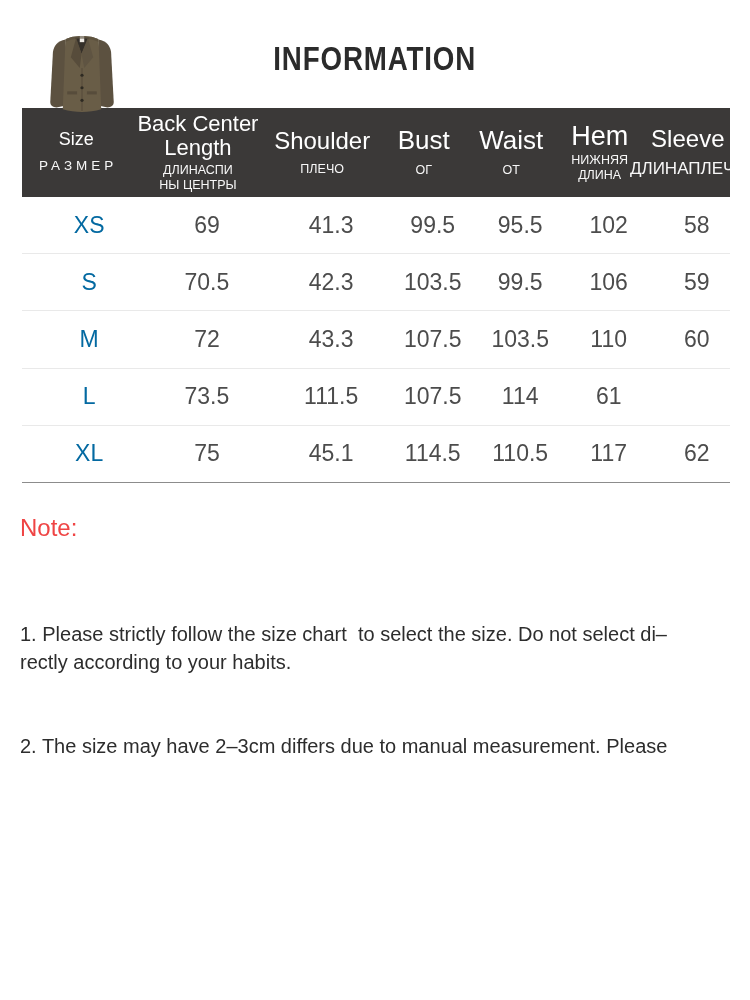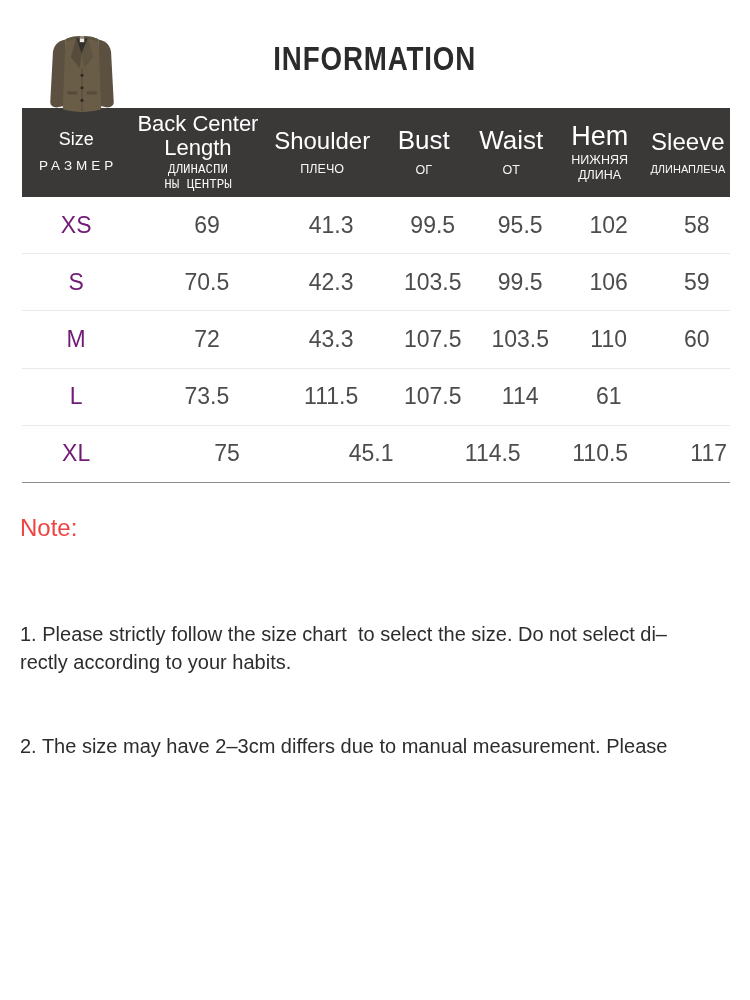--- a/index.html
+++ b/index.html
@@ -32,34 +32,34 @@
     background:var(--header-bg, #3b3938);
     color:var(--header-text, #ffffff);
     height:89px;
   }
   .th { display:flex; flex-direction:column; justify-content:center; align-items:center; }
   .th .en { font-size:24px; line-height:1.05; white-space:pre-line; }
   .th .ru { font-size:12.5px; line-height:1.2; margin-top:8px; white-space:pre-line; opacity:.96; }
   .th:nth-child(1) .en { font-size:18px; }
   .th:nth-child(1) .ru { font-size:13.5px; letter-spacing:4px; text-indent:4px; margin-top:9px; }
   .th:nth-child(2) .en { font-size:22px; }
-  .th:nth-child(2) .ru { margin-top:4px;font-family:Liberation Mono, monospace; }
+  .th:nth-child(2) .ru { margin-top:4px; }
   .th:nth-child(4) .en, .th:nth-child(5) .en { font-size:26px; }
   .th:nth-child(6) .en { font-size:27px; }
   .th:nth-child(6) .ru { margin-top:3px; }
-  .th:nth-child(7) .ru { font-size:11px; }
+  .th:nth-child(7) .ru { font-size:17px; }
 
   .trow {
     height:57.2px; font-size:23px; color:var(--table-text, #4c4c4c);
     border-bottom:1px solid var(--row-divider, #e9e9e9);
     background:#ffffff;
   }
-  .trow:last-child { border-bottom:1px solid var(--table-bottom-border, #8c8c8c);gap:20px; }
+  .trow:last-child { border-bottom:1px solid var(--table-bottom-border, #8c8c8c); }
   .trow .cell { position:relative; left:9px; }
-  .trow .size-cell { left:0; color:#701a75; }
+  .trow .size-cell { left:13px; color:#0369a1; }
 
   
   .notes { position:absolute; top:514px; left:20px; width:714px; }
   .note-heading { font-size:24px; color:#ef4444; }
   .note-items { margin-top:22px; font-size:20px; line-height:28px; white-space:pre-wrap; }
   .attention-heading {
     margin-top:22px; font-size:23px; color:#0f766e;
     letter-spacing:6px; text-indent:3px;
   }
   .attention-items { margin-top:24px; font-size:20px; line-height:24.5px; white-space:pre-wrap; }

